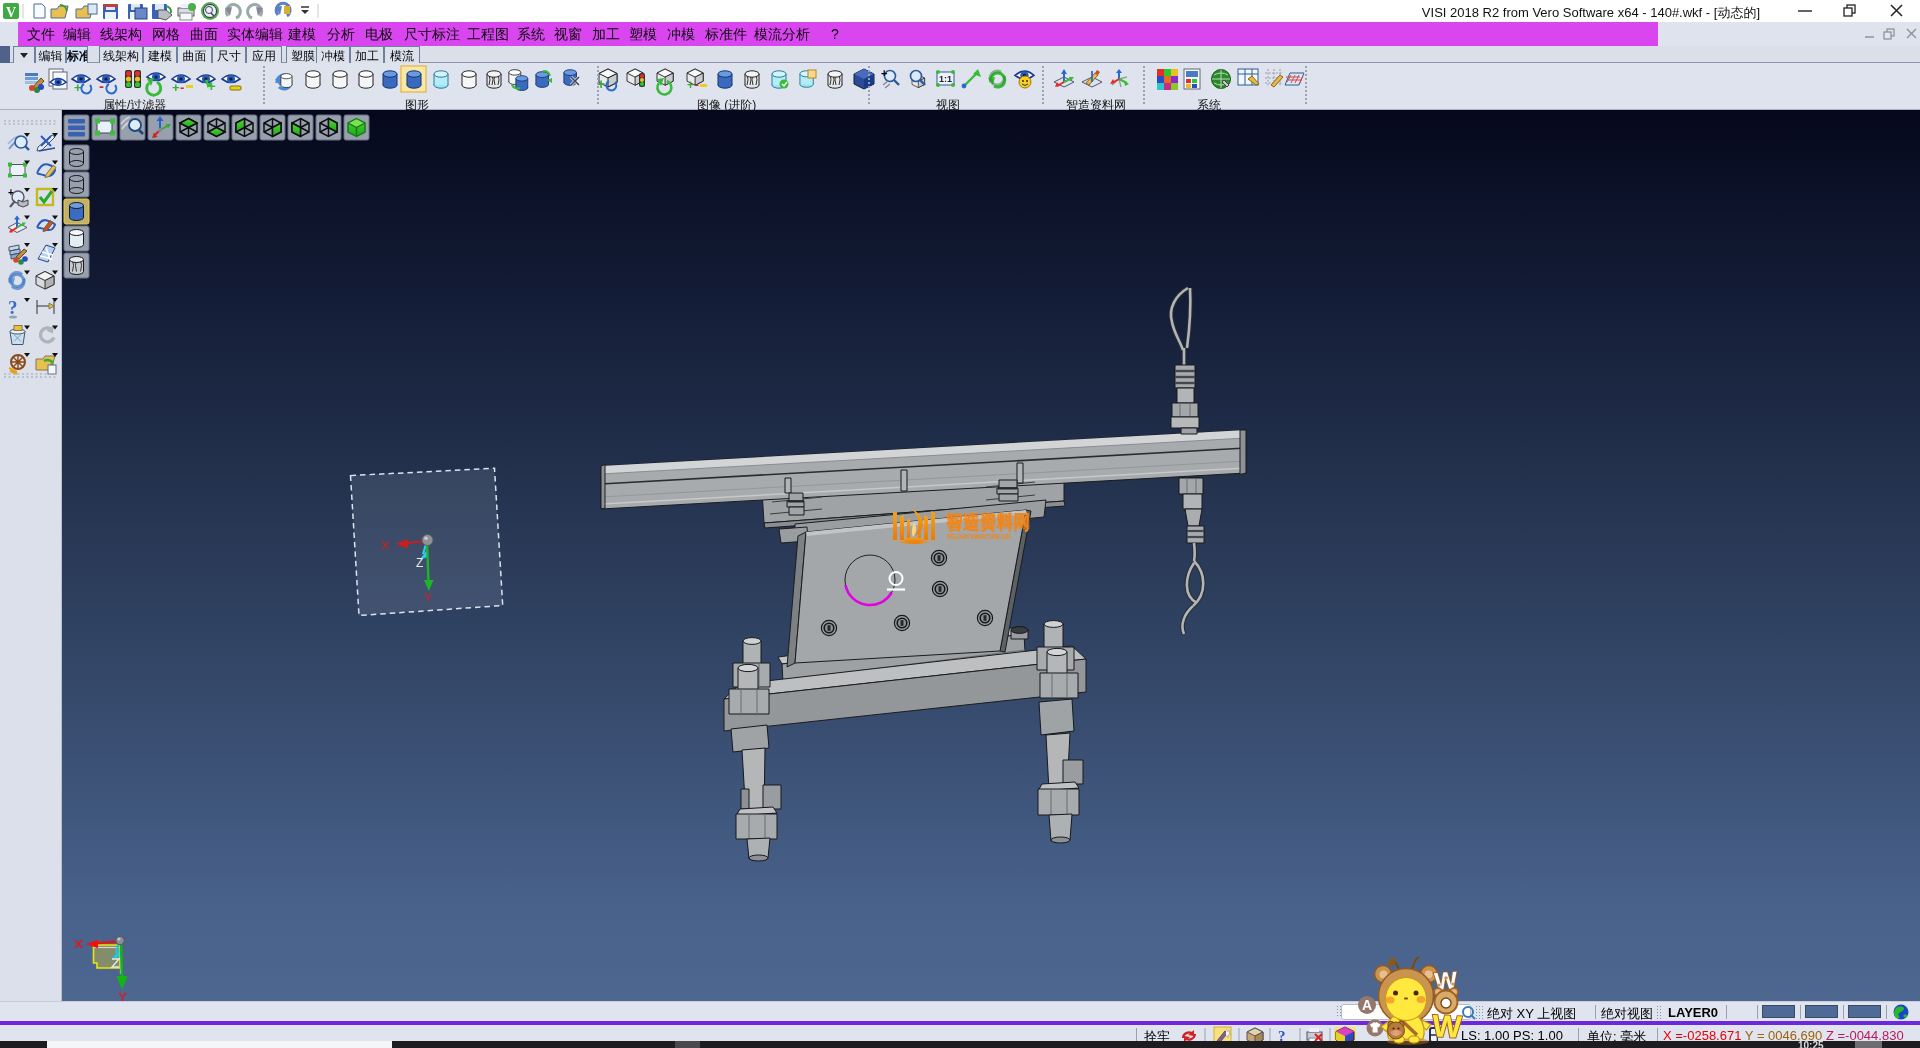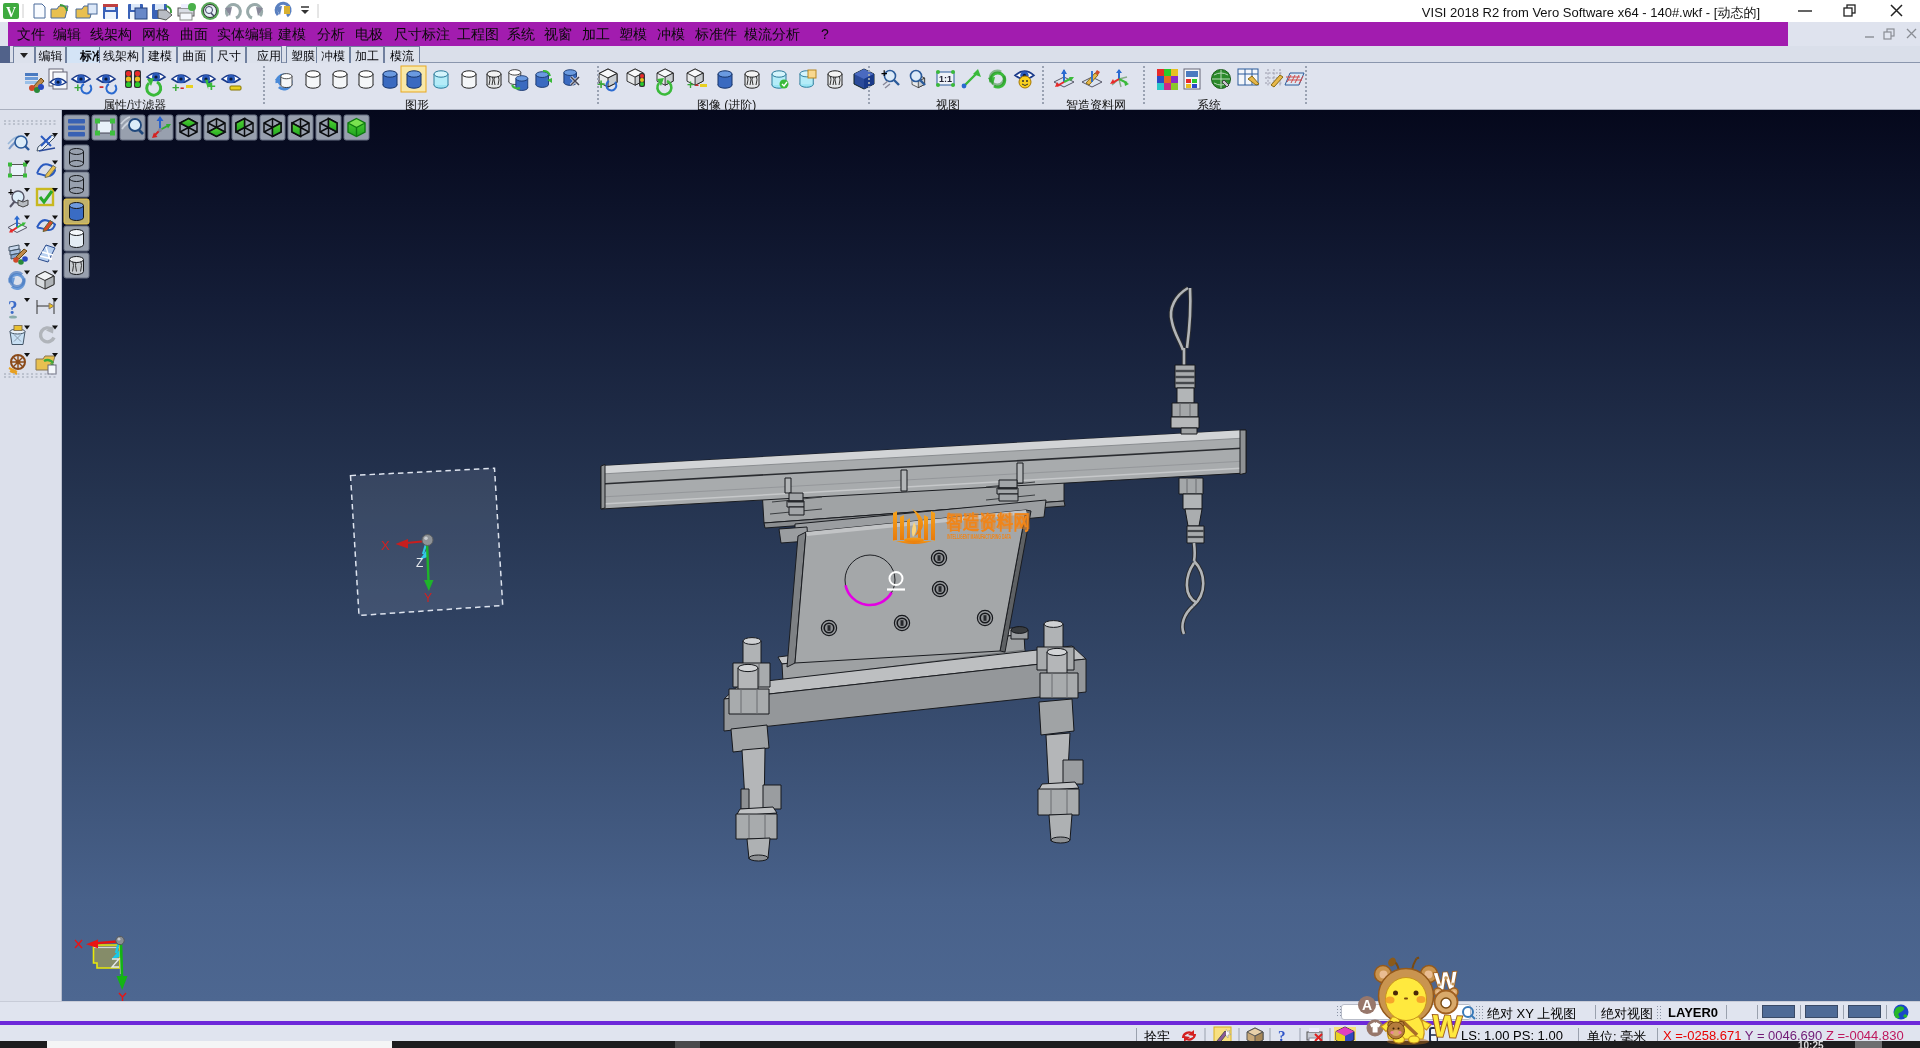--- a/index.html
+++ b/index.html
@@ -57,21 +57,21 @@
       <line x1="301" y1="7" x2="309" y2="7" stroke="#333" stroke-width="1.5"></line>
 <line x1="318" y1="4" x2="318" y2="18" stroke="#ccc"></line>
 </g>
   </svg>
 <svg class="abs" style="left:1790px;top:0" width="130" height="22">
 <line x1="8" y1="11" x2="22" y2="11" stroke="#222" stroke-width="1.4"></line>
 <rect x="57" y="5" width="8" height="8" fill="none" stroke="#222" stroke-width="1.3"></rect>
 <rect x="54" y="8" width="8" height="8" fill="#fff" stroke="#222" stroke-width="1.3"></rect>
 <path d="M101 5 l11 11 M112 5 l-11 11" stroke="#222" stroke-width="1.5"></path>
 </svg>
-<div class="abs" style="left:8px;top:22px;width:1780px;height:24px;background:#a21caf">
+<div class="abs" style="left:18px;top:22px;width:1640px;height:24px;background:#d946ef">
 <div class="mi" style="left:9px">文件</div>
 <div class="mi" style="left:45px">编辑</div>
 <div class="mi" style="left:82px">线架构</div>
 <div class="mi" style="left:134px">网格</div>
 <div class="mi" style="left:172px">曲面</div>
 <div class="mi" style="left:209px">实体编辑</div>
 <div class="mi" style="left:270px">建模</div>
 <div class="mi" style="left:309px">分析</div>
 <div class="mi" style="left:347px">电极</div>
 <div class="mi" style="left:386px">尺寸标注</div>
@@ -90,26 +90,26 @@
 <rect x="25" y="3" width="7" height="7" fill="none" stroke="#8a8d94" stroke-width="1.2"></rect>
 <rect x="22" y="6" width="7" height="7" fill="#e2e6f0" stroke="#8a8d94" stroke-width="1.2"></rect>
 <path d="M45 3 l9 9 M54 3 l-9 9" stroke="#8a8d94" stroke-width="1.3"></path>
 </svg>
 <div class="abs" style="left:0;top:46px;width:1920px;height:17px;background:#dadfea;border-bottom:1px solid #8a96ad">
 <div class="abs" style="left:0;top:0;width:10px;height:17px;background:#51628a"></div>
 <div class="tab" style="left:13px;width:22px;padding:0"><svg width="20" height="15">
         <path d="M6 6 h8 l-4 5 z" fill="#222"></path>
       </svg></div>
 <div class="tab" style="left:35px;width:31px;">编辑</div>
-<div class="tab" style="left:66px;width:52px;background:#d4e4f6;font-weight:bold;">标准</div>
+<div class="tab" style="left:66px;width:22px;background:#d4e4f6;font-weight:bold;">标准</div>
 <div class="tab" style="left:99px;width:44px;">线架构</div>
 <div class="tab" style="left:143px;width:34px;">建模</div>
 <div class="tab" style="left:177px;width:35px;">曲面</div>
 <div class="tab" style="left:212px;width:34px;">尺寸</div>
-<div class="tab" style="left:246px;width:36px;text-align:right;">应用</div>
+<div class="tab" style="left:246px;width:36px;">应用</div>
 <div class="tab" style="left:286px;width:34px;">塑膜</div>
 <div class="tab" style="left:316px;width:34px;">冲模</div>
 <div class="tab" style="left:350px;width:34px;">加工</div>
 <div class="tab" style="left:384px;width:36px;">模流</div>
 </div>
 <div class="abs" id="toolbar" style="left:0;top:63px;width:1920px;height:47px;background:#dfe3ee;border-bottom:1px solid #aab0bf">
 <svg class="abs" style="left:0;top:0" width="1920" height="47">
       <defs>
 <g id="eye">
           <path d="M0 8 Q9 0 18 8 Q9 15 0 8 z" fill="#fff" stroke="#1a3a8a" stroke-width="1.6"></path>
@@ -982,21 +982,21 @@
           <rect x="0" y="0" width="15" height="14" rx="2" fill="#f0f4fa" stroke="#26324e" stroke-width="2"></rect>
           <line x1="7.5" y1="0" x2="7.5" y2="14" stroke="#26324e" stroke-width="1.6"></line>
           <line x1="0" y1="7" x2="15" y2="7" stroke="#26324e" stroke-width="1.6"></line>
         </g>
 </g>
 </svg>
 <div class="abs" style="left:1461px;top:3px">LS: 1.00 PS: 1.00</div>
 <div class="s1sep" style="left:1578px"></div>
 <div class="abs" style="left:1587px;top:3px">单位: 毫米</div>
 <div class="s1sep" style="left:1657px"></div>
-<div class="abs" style="left:1663px;top:3px"><span style="color:#e80000">X =-0258.671</span> <span style="color:#701a75">Y = 0046.690</span> <span style="color:#be185d">Z =-0044.830</span></div>
+<div class="abs" style="left:1663px;top:3px"><span style="color:#e80000">X =-0258.671</span> <span style="color:#a16207">Y = 0046.690</span> <span style="color:#be185d">Z =-0044.830</span></div>
 </div>
 <svg class="abs" style="left:1352px;top:953px;z-index:50" width="115" height="95">
     <g>
 <circle cx="15" cy="52" r="9" fill="#97776b"></circle>
 <text x="15" y="57" font-size="14" font-weight="bold" fill="#fff" text-anchor="middle" font-family="Liberation Sans">A</text>
 <circle cx="23" cy="75" r="8.5" fill="#97776b"></circle>
 <path d="M18 71.5 l4.5 -2.5 q0.8 1.8 1.6 0 l4.5 2.5 -1.8 3 -1.2 -0.8 0 5.8 -5 0 0 -5.8 -1.2 0.8 z" fill="#fff"></path>
 <ellipse cx="56" cy="88.5" rx="21" ry="3.5" fill="#b06818" opacity="0.5"></ellipse>
 <path d="M47 18 C46 11 43 8 39 7" stroke="#7a4a10" stroke-width="2" fill="none"></path>
 <ellipse cx="40" cy="9" rx="3.6" ry="4.6" fill="#8a5a1a" transform="rotate(30 40 9)"></ellipse>

